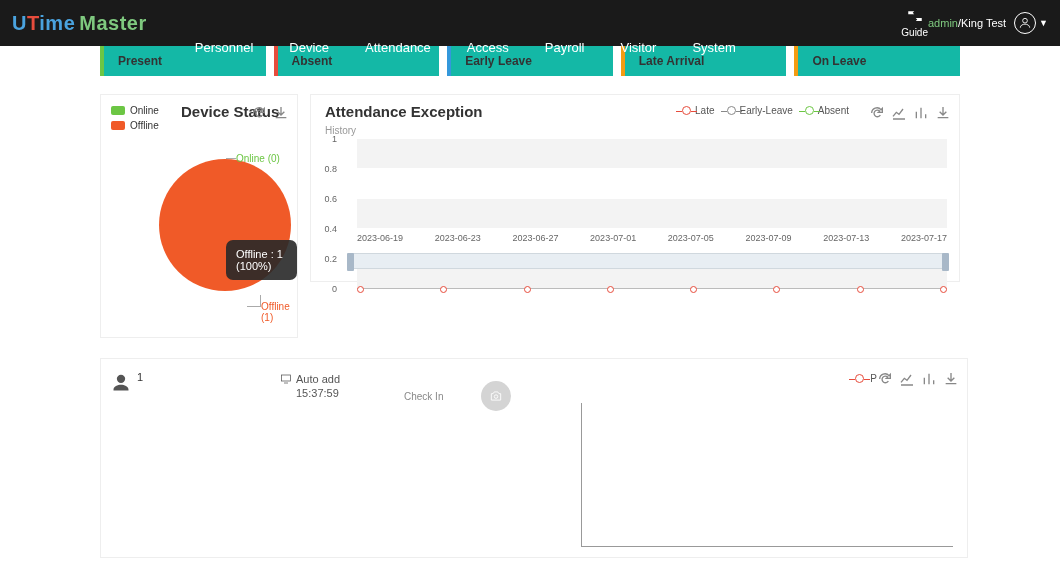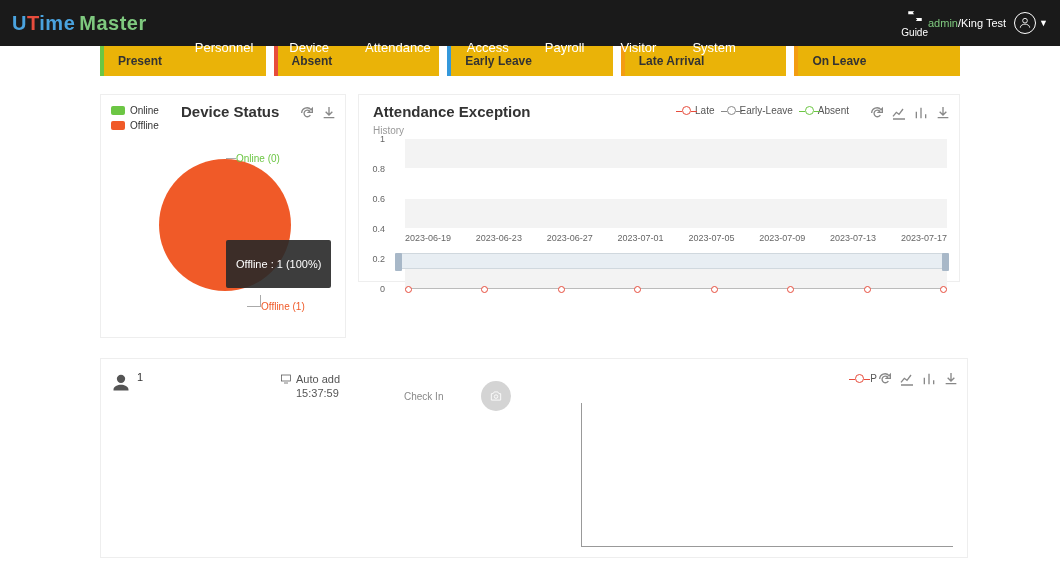--- a/index.html
+++ b/index.html
@@ -14,51 +14,51 @@
   .nav-item { color: #fff; font-size: 13px; padding: 0 18px; cursor: pointer; margin-top: 48px; }
   .guide { display: flex; flex-direction: column; align-items: center; color: #fff; font-size: 10px; margin-left: auto; cursor: pointer; }
   .user-info { color: #fff; font-size: 11px; margin-right: 8px; }
   .user-info .admin { color: #7fc97f; }
   .avatar-circle { width: 22px; height: 22px; border: 1.5px solid #fff; border-radius: 50%; display: inline-flex; align-items: center; justify-content: center; cursor: pointer; }
   .avatar-circle svg { width: 14px; height: 14px; }
   .caret { color: #fff; font-size: 9px; margin-left: 3px; }
 
   .content { padding: 0; }
   .tabs { display: flex; gap: 8px; padding: 0 100px; }
-  .tab { flex: 1; height: 30px; display: flex; align-items: center; padding-left: 14px; font-size: 12px; font-weight: bold; color: #333; border-left: 4px solid; background: #eab308; }
+  .tab { flex: 1; height: 30px; display: flex; align-items: center; padding-left: 14px; font-size: 12px; font-weight: bold; color: #333; border-left: 4px solid; background: #14b8a6; }
   .tab.present { border-color: #6cc644; }
   .tab.absent { border-color: #e74c3c; }
   .tab.late { border-color: #f39c12; }
   .tab.early { border-color: #3498db; }
   .tab.leave { border-color: #f39c12; }
 
   .row { display: flex; gap: 12px; padding: 18px 100px 0 100px; }
   .card { background: #fff; border: 1px solid #eee; position: relative; }
-  .card-device { width: 246px; height: 244px; }
+  .card-device { width: 198px; height: 244px; }
   .card-attend { flex: 1; height: 188px; }
   .card-bottom { width: 868px; height: 200px; margin: 20px 100px 0 100px; display: flex; }
   .card-bottom-left { width: 430px; border-right: none; }
   .card-bottom-right { flex: 1; }
 
   .legend-box { position: absolute; top: 10px; left: 10px; font-size: 10px; color: #333; }
   .lg-item { display: flex; align-items: center; gap: 5px; margin-bottom: 4px; }
   .swatch { width: 14px; height: 9px; border-radius: 2px; }
   .sw-on { background: #6cc644; }
   .sw-off { background: #f05a28; }
 
   .card-title { font-size: 15px; font-weight: bold; color: #333; position: absolute; }
   .devstat-title { top: 8px; left: 80px; }
   .attend-title { top: 8px; left: 14px; }
   .rtm-title { top: 10px; left: 10px; font-size: 15px; font-weight: bold; }
 
   .toolbar { position: absolute; top: 10px; right: 8px; display: flex; gap: 6px; }
   .tool-icon { width: 16px; height: 16px; cursor: pointer; color: #888; }
 
   .pie-chart { position: absolute; top: 64px; left: 58px; width: 132px; height: 132px; border-radius: 50%; background: #f05a28; }
-  .pie-tooltip { position: absolute; top: 145px; left: 125px; background: rgba(40,40,40,0.9); color: #fff; font-size: 11px; padding: 18px 10px; border-radius: 2px; }
+  .pie-tooltip { position: absolute; top: 145px; left: 125px; background: rgba(40,40,40,0.9); color: #fff; font-size: 11px; padding: 8px 10px; border-radius: 7px; }
   .pie-lbl-online { position: absolute; top: 58px; left: 135px; font-size: 10px; color: #6cc644; }
   .pie-lbl-offline { position: absolute; top: 206px; left: 160px; font-size: 10px; color: #f05a28; }
   .pie-line-top { position: absolute; top: 63px; left: 125px; width: 10px; height: 1px; background: #aaa; }
   .pie-line-bot { position: absolute; top: 200px; left: 146px; width: 14px; height: 12px; border-right: 1px solid #aaa; border-bottom: 1px solid #aaa; }
 
   .chart-legend { position: absolute; top: 10px; right: 110px; display: flex; gap: 12px; font-size: 10px; color: #555; align-items: center; justify-content: flex-end; }
   .cl-item { display: flex; align-items: center; gap: 4px; }
   .ring { width: 9px; height: 9px; border-radius: 50%; border: 1.5px solid; background: #fff; position: relative; }
   .ring::before, .ring::after { content: ""; position: absolute; top: 3.5px; width: 6px; height: 1.5px; background: currentColor; }
   .ring::before { left: -7px; }

